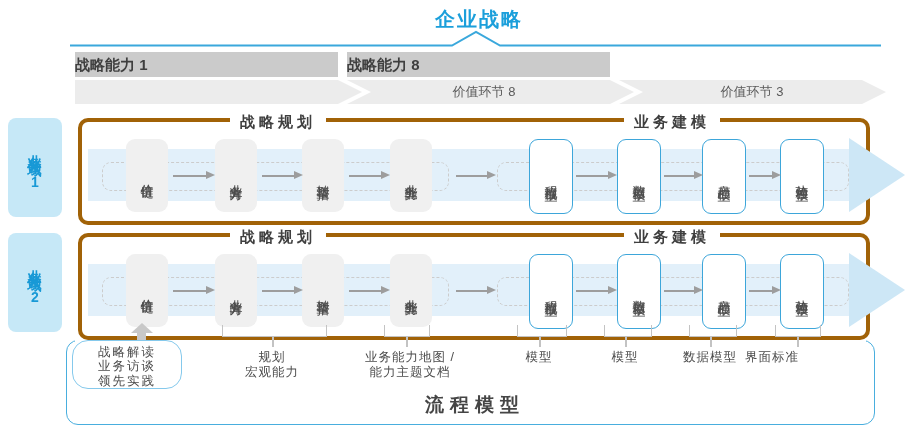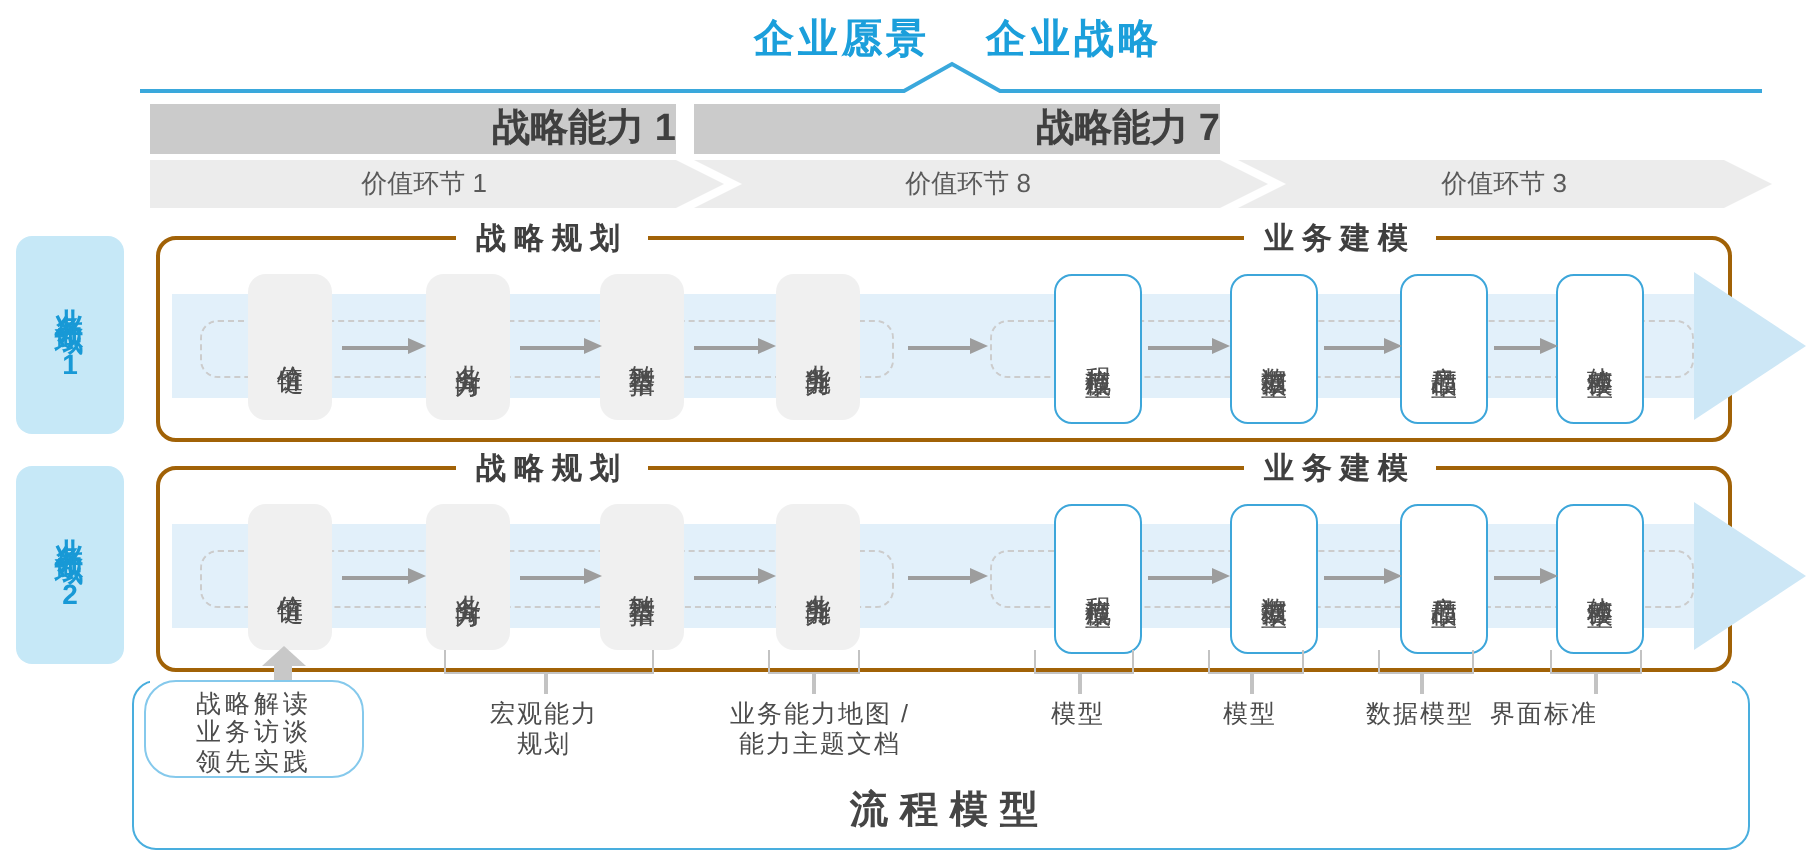--- a/index.html
+++ b/index.html
@@ -4,33 +4,33 @@
 <style>
   html,body{margin:0;padding:0;background:#fff;}
   .stage{position:relative;width:910px;height:432px;background:#fff;overflow:hidden;
          font-family:"Liberation Sans","DejaVu Sans",sans-serif;}
   
   .title-row{position:absolute;left:48px;right:0;top:6px;display:flex;justify-content:center;gap:28px;}
   .title-row span{font-size:20px;font-weight:bold;color:#1b9fdb;letter-spacing:2px;}
   .notch-svg{position:absolute;left:0;top:0;width:910px;height:60px;}
   
   .cap-bar{position:absolute;top:52px;height:25px;width:263px;background:#cbcbcb;
-           text-align:right;line-height:25px;font-size:19px;font-weight:bold;color:#3f3f3f;}
+           text-align:left;line-height:25px;font-size:15px;font-weight:bold;color:#3f3f3f;}
   
   .chevron-svg{position:absolute;left:0;top:80px;width:910px;height:24px;}
   .vl-label{position:absolute;top:80px;height:24px;width:200px;text-align:center;
             line-height:24px;font-size:13px;color:#5a5a5a;}
   
   .pill{position:absolute;left:8px;width:54px;border-radius:8px;background:#c6e8f7;
         display:flex;align-items:center;justify-content:center;}
   .pill span{writing-mode:vertical-rl;text-orientation:upright;font-size:14px;font-weight:bold;
         color:#1899d6;letter-spacing:3px;}
   
   .domain{position:absolute;left:78px;width:784px;height:99px;background:#fff;
-          border:2px solid #a16207;border-radius:10px;}
+          border:4px solid #a16207;border-radius:10px;}
   .band{position:absolute;left:6px;top:27px;width:761px;height:52px;background:#e2f0fa;}
   .band-head{position:absolute;left:767px;top:16px;width:0;height:0;
              border-top:37px solid transparent;border-bottom:37px solid transparent;
              border-left:56px solid #cde7f6;}
   .dashed{position:absolute;top:40px;height:27px;border:1.5px dashed #cccccc;border-radius:9px;}
   .dashed.d1{left:20px;width:345px;}
   .dashed.d2{left:415px;width:350px;}
   .phase{position:absolute;top:-10px;height:20px;line-height:20px;background:#fff;
          padding:0 10px;font-size:15px;font-weight:bold;color:#3f3f3f;letter-spacing:4px;
          transform:translateX(-50%);white-space:nowrap;}
@@ -65,37 +65,35 @@
   .bracket i{position:absolute;top:100%;width:1.5px;height:11px;background:#c3c3c3;}
   .ann-text{position:absolute;top:350px;width:180px;text-align:center;}
   .ann-text span{display:block;font-size:12.5px;line-height:15px;color:#4c4c4c;letter-spacing:1px;}
 </style>
 </head>
 <body>
 
 <div class="stage">
 
   <div class="title-row">
-    <span>企业愿景</span>
     <span>企业战略</span>
   </div>
 
   <svg class="notch-svg" viewBox="0 0 910 60">
     <path d="M70,45.5 H452 L476,32 L500,45.5 H881" fill="none" stroke="#3aa8dc" stroke-width="2"></path>
   </svg>
 
   <div class="cap-bar" style="left:75px">战略能力 1</div>
-  <div class="cap-bar" style="left:347px">战略能力 7</div>
+  <div class="cap-bar" style="left:347px">战略能力 8</div>
 
   <svg class="chevron-svg" viewBox="0 0 910 24">
     <polygon points="75,0 338,0 362,12 338,24 75,24" fill="#ececec"></polygon>
     <polygon points="347,0 610,0 634,12 610,24 347,24 371,12" fill="#ececec"></polygon>
     <polygon points="619,0 862,0 886,12 862,24 619,24 643,12" fill="#ececec"></polygon>
   </svg>
-  <div class="vl-label" style="left:112px">价值环节 1</div>
   <div class="vl-label" style="left:384px">价值环节 8</div>
   <div class="vl-label" style="left:652px">价值环节 3</div>
 
   <div class="pill" style="top:118px;height:99px">
     <span>业务领域 1</span>
   </div>
   <div class="pill" style="top:233px;height:99px">
     <span>业务领域 2</span>
   </div>
 
@@ -203,22 +201,22 @@
       <i style="left:20px"></i>
     </div>
   <div class="bracket" style="left:689px;width:46px">
       <i style="left:20px"></i>
     </div>
   <div class="bracket" style="left:775px;width:44px">
       <i style="left:21px"></i>
     </div>
 
   <div class="ann-text" style="left:182px">
+    <span>规划</span>
     <span>宏观能力</span>
-    <span>规划</span>
   </div>
   <div class="ann-text" style="left:320px">
     <span>业务能力地图 /</span>
     <span>能力主题文档</span>
   </div>
   <div class="ann-text" style="left:449px">
     <span>模型</span>
   </div>
   <div class="ann-text" style="left:535px">
     <span>模型</span>

